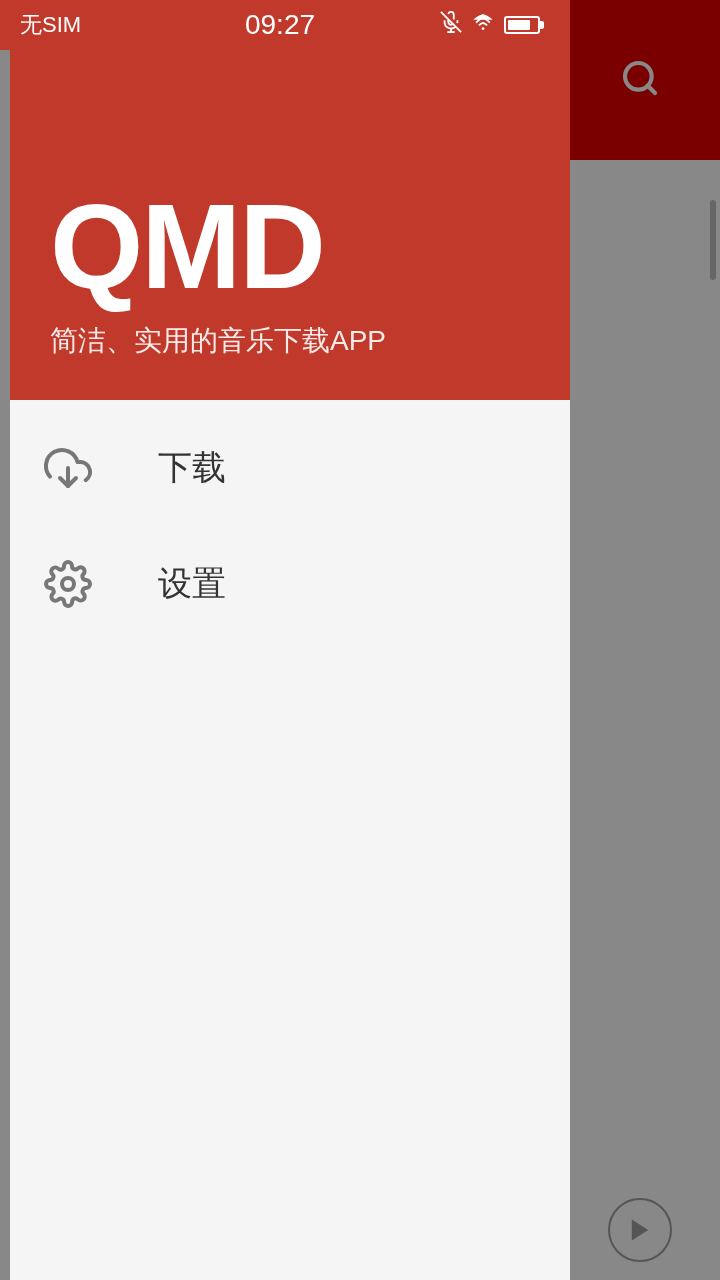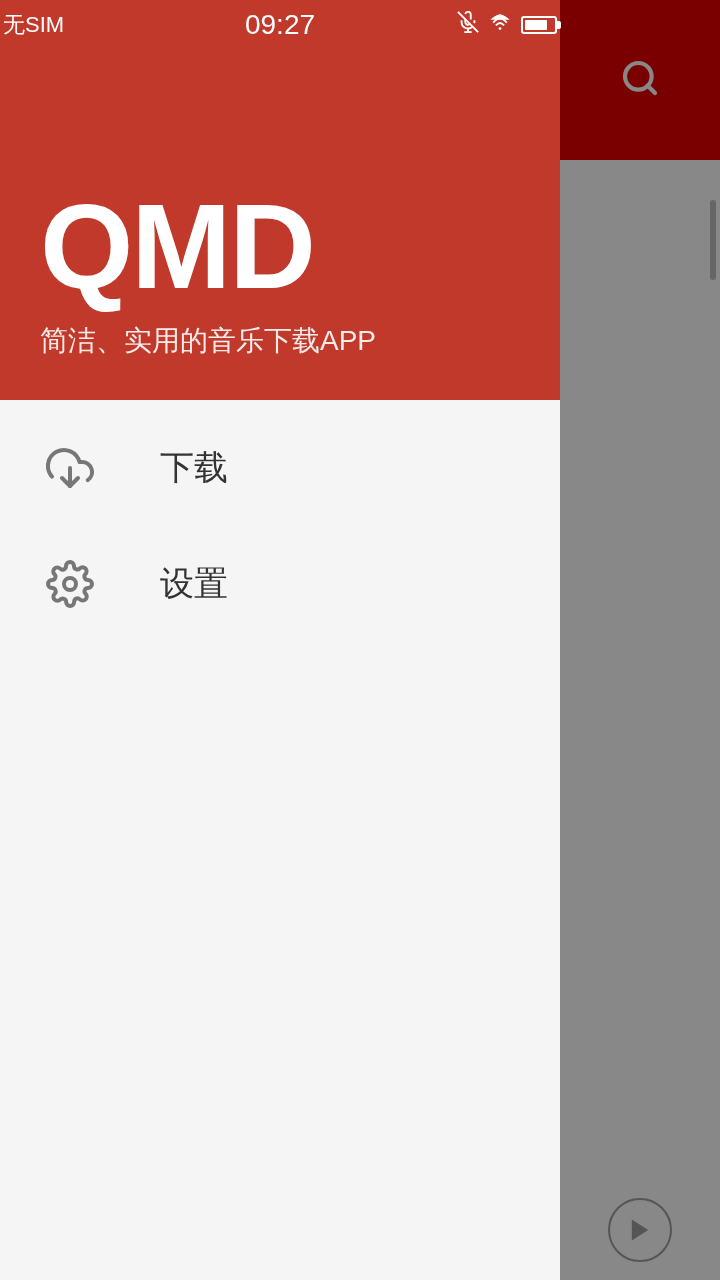--- a/index.html
+++ b/index.html
@@ -17,21 +17,21 @@
     
     .status-bar {
       position: absolute;
       top: 0; left: 0;
       width: 560px;
       height: 50px;
       background: #c0392b;
       display: flex;
       align-items: center;
       justify-content: space-between;
-      padding: 0 3px;
+      padding: 0 20px;
       z-index: 10;
       gap: 46px;
     }
 
     .status-left {
       color: white;
       font-size: 22px;
       font-weight: 500;
     }
 
@@ -75,21 +75,21 @@
     .battery-fill {
       width: 80%;
       height: 100%;
       background: white;
       border-radius: 1px;
     }
 
     
     .drawer {
       position: absolute;
-      top: 0; left: 0;
+      top: 0; left: 10px;
       width: 560px;
       height: 1280px;
       background: #f5f5f5;
       z-index: 5;
     }
 
     
     .drawer-header {
       width: 100%;
       height: 400px;
@@ -115,21 +115,21 @@
     }
 
     
     .menu-list {
       padding: 10px 0;
     }
 
     .menu-item {
       display: flex;
       align-items: center;
-      padding: 28px 40px;
+      padding: 28px 28px;
       cursor: pointer;
       transition: background 0.2s;
     }
 
     .menu-icon {
       width: 60px;
       height: 60px;
       display: flex;
       align-items: center;
       justify-content: center;

